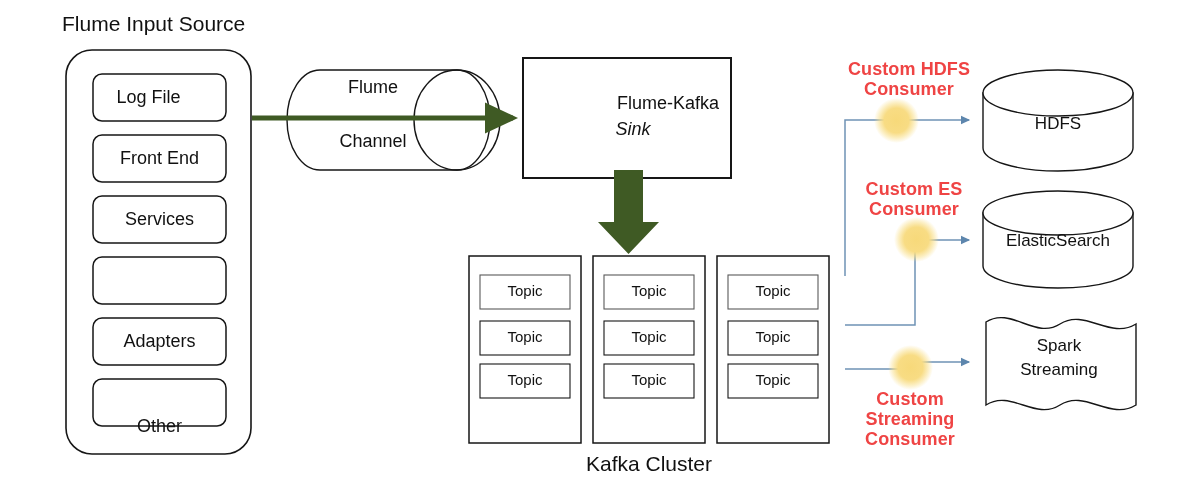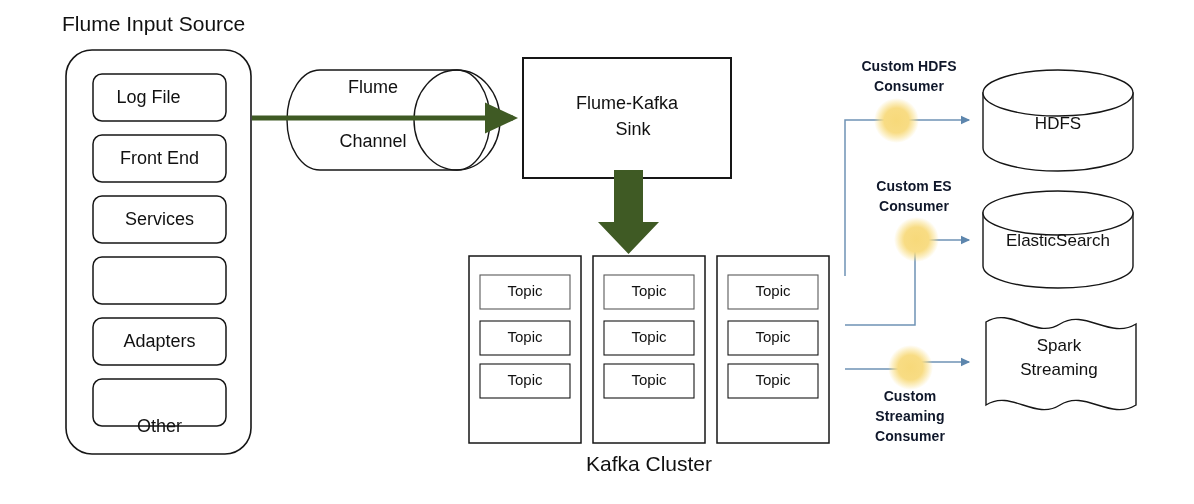--- a/index.html
+++ b/index.html
@@ -12,21 +12,21 @@
   svg.layer{position:absolute;left:0;top:0;width:1194px;height:504px;overflow:visible;}
   svg.layer.behind{z-index:1;}
   .txt{position:absolute;z-index:5;white-space:pre;line-height:1.12;}
   .ctr{text-align:center;}
 
   
   .title{font-size:21px;color:#111;}
   .boxlabel{font-size:18px;color:#111;}
   .biglabel{font-size:18px;color:#111;}
   .topiclabel{font-size:15px;color:#111;}
-  .consumer{font-size:14px;font-weight:bold;color:#0f172a;letter-spacing:.1px;}
+  .consumer{font-size:18px;font-weight:bold;color:#ef4444;letter-spacing:.1px;}
   .storelabel{font-size:17px;color:#111;}
   .clusterlabel{font-size:21px;color:#111;}
 
   .glow{position:absolute;z-index:3;border-radius:50%;
         background:radial-gradient(circle closest-side,#f7d97a 0%,#f8dc84 55%,rgba(249,224,140,.55) 78%,rgba(250,230,160,0) 100%);}
 </style>
 </head>
 <body>
 
 <div id="canvas">
@@ -113,22 +113,22 @@
 
   <div class="txt boxlabel ctr" style="left:93px;top:87px;width:111px;">Log File</div>
   <div class="txt boxlabel ctr" style="left:93px;top:148px;width:133px;">Front End</div>
   <div class="txt boxlabel ctr" style="left:93px;top:209px;width:133px;">Services</div>
   <div class="txt boxlabel ctr" style="left:93px;top:331px;width:133px;">Adapters</div>
   <div class="txt boxlabel ctr" style="left:93px;top:392px;width:133px;margin-top:24px;">Other</div>
 
   <div class="txt biglabel ctr" style="left:308px;top:77px;width:130px;">Flume</div>
   <div class="txt biglabel ctr" style="left:300px;top:131px;width:146px;">Channel</div>
 
-  <div class="txt biglabel ctr" style="left:523px;top:93px;width:208px;">Flume-Kafka</div>
-  <div class="txt biglabel ctr" style="left:523px;top:119px;width:220px;">Sink</div>
+  <div class="txt biglabel ctr" style="left:523px;top:93px;width:208px;padding-left:41px;">Flume-Kafka</div>
+  <div class="txt biglabel ctr" style="left:523px;top:119px;width:220px;font-style:italic;">Sink</div>
 
   <div class="txt topiclabel ctr" style="left:480px;top:283px;width:90px;">Topic</div>
   <div class="txt topiclabel ctr" style="left:480px;top:329px;width:90px;">Topic</div>
   <div class="txt topiclabel ctr" style="left:480px;top:372px;width:90px;">Topic</div>
   <div class="txt topiclabel ctr" style="left:604px;top:283px;width:90px;">Topic</div>
   <div class="txt topiclabel ctr" style="left:604px;top:329px;width:90px;">Topic</div>
   <div class="txt topiclabel ctr" style="left:604px;top:372px;width:90px;">Topic</div>
   <div class="txt topiclabel ctr" style="left:728px;top:283px;width:90px;">Topic</div>
   <div class="txt topiclabel ctr" style="left:728px;top:329px;width:90px;">Topic</div>
   <div class="txt topiclabel ctr" style="left:728px;top:372px;width:90px;">Topic</div>

